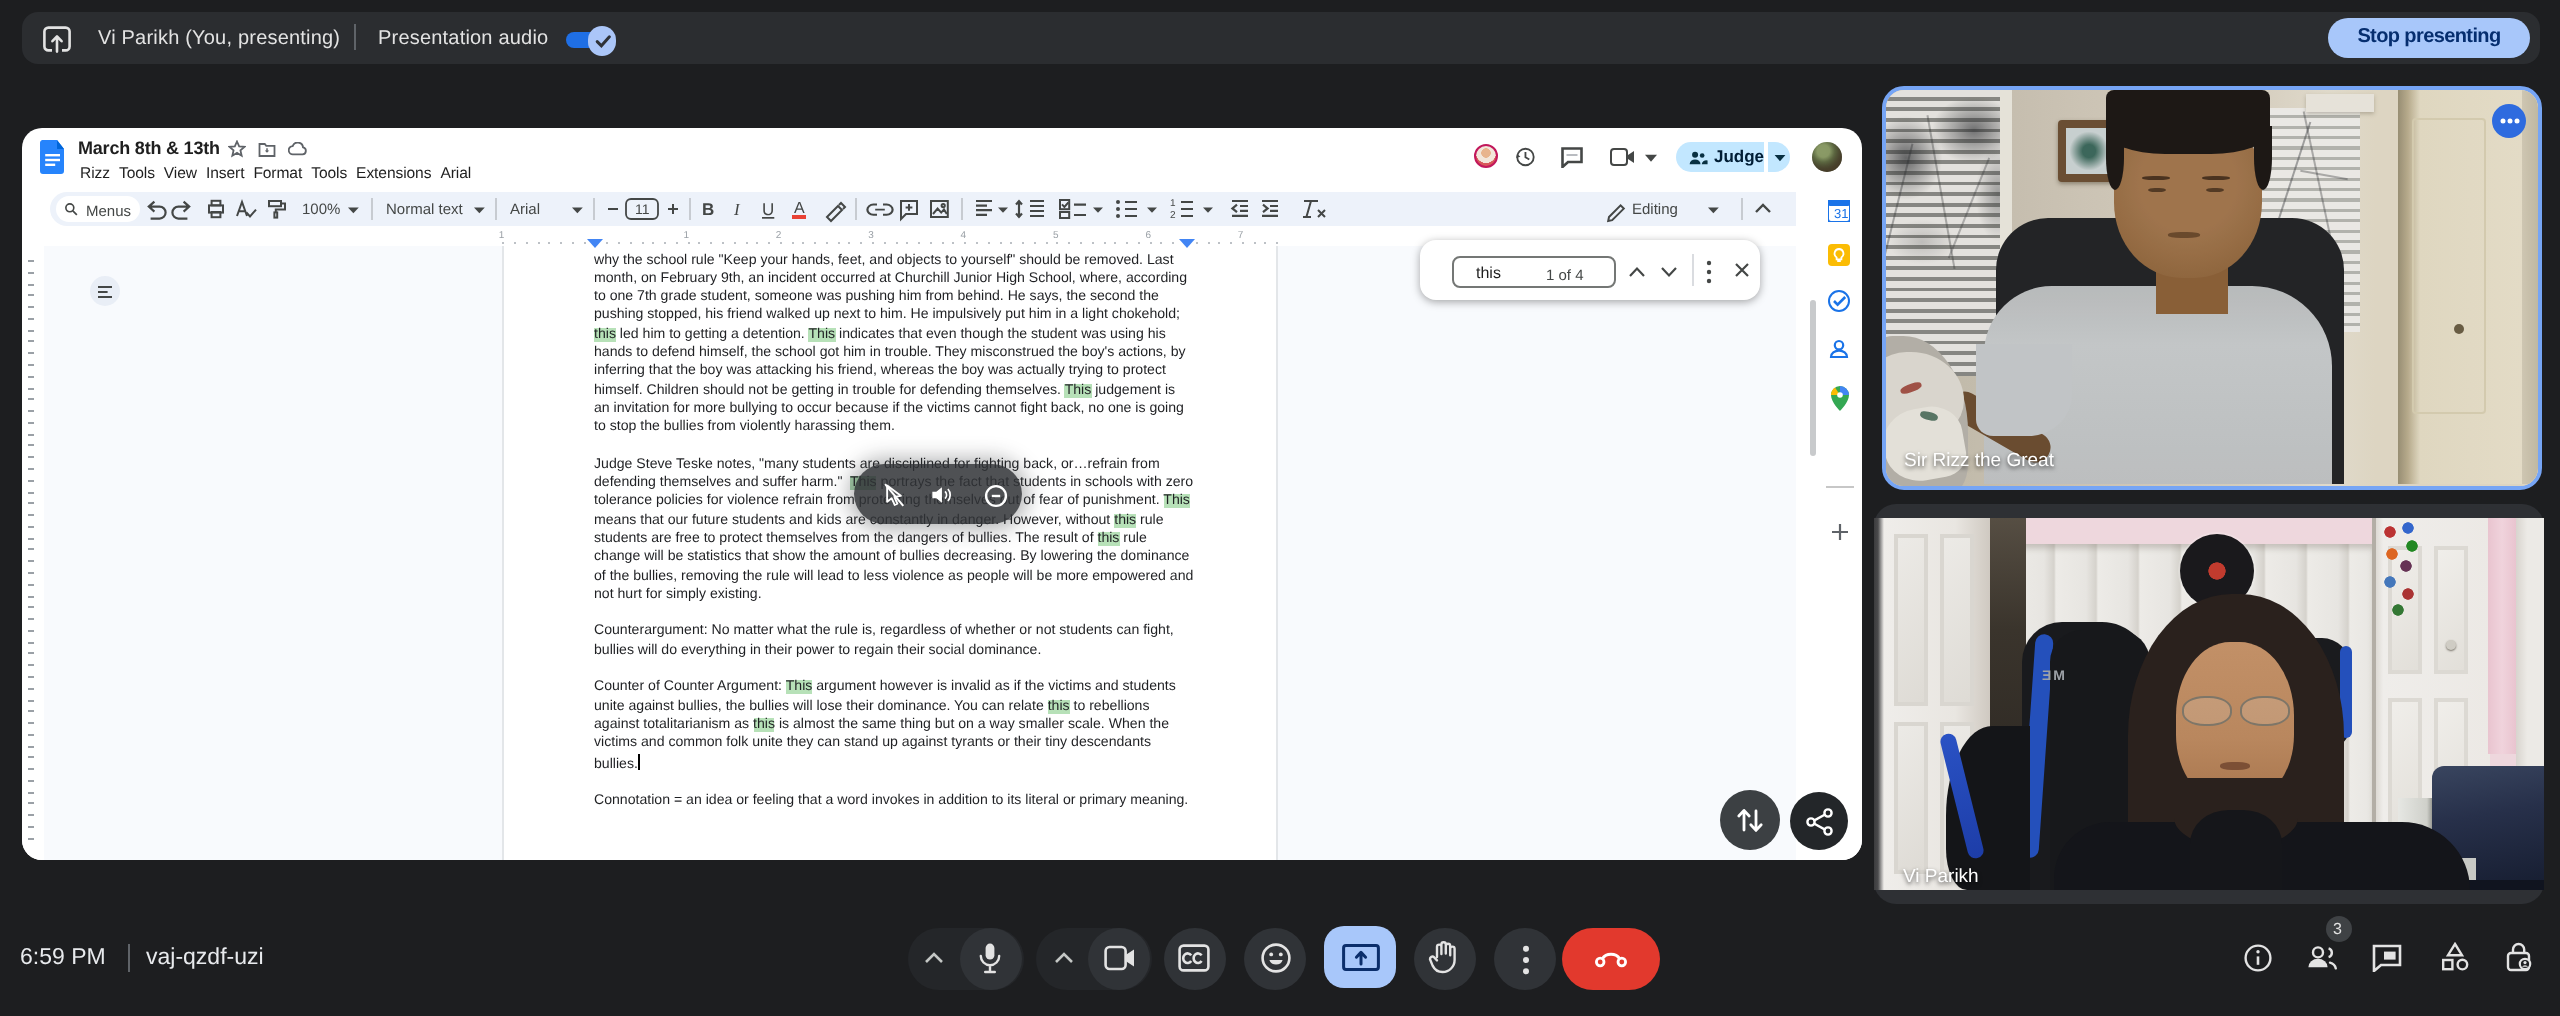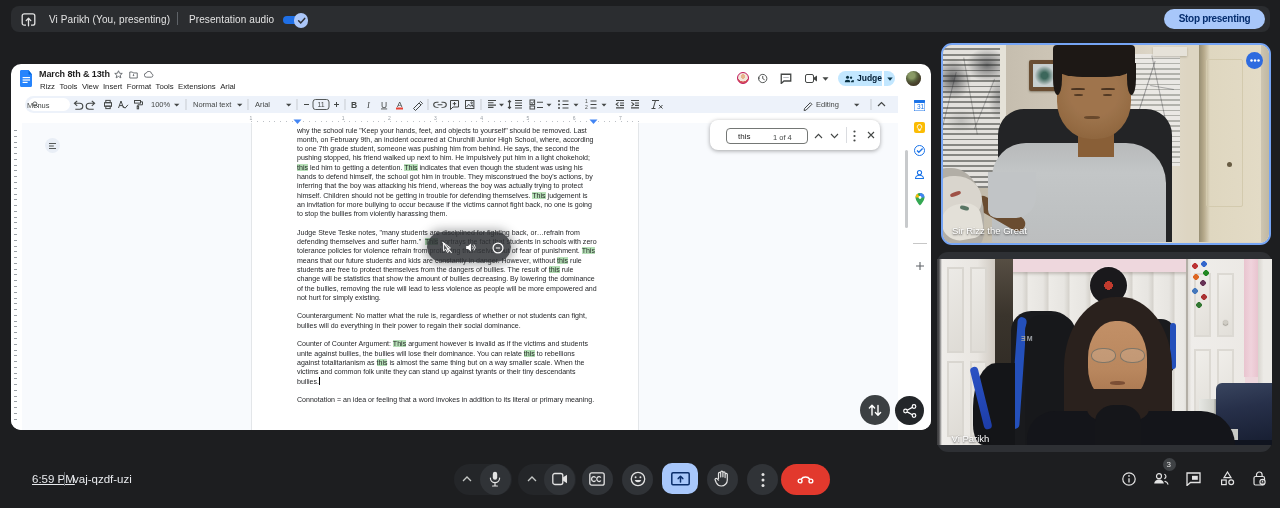--- a/index.html
+++ b/index.html
@@ -88,21 +88,21 @@
       <path d="M0.5 0.5 h9 L5 5.8 Z" fill="#083042"></path>
     </svg>
   <div class="abs" style="left:895px;top:6.5px;width:15px;height:15px;border-radius:50%;background:radial-gradient(circle at 38% 30%,#8a9a66 0 22%,#5d6e45 40%,#3a4630 65%,#262f1f);box-shadow:inset -2px -3px 4px rgba(90,60,40,.55);"></div>
 
   <div class="abs" style="left:14px;top:32px;width:883px;height:17px;background:#edf2fa;border-radius:8.5px;"></div>
   <div class="abs" style="left:17px;top:34px;width:42px;height:13px;background:#fff;border-radius:6.5px;"></div>
   <svg class="abs" style="left:21px;top:37px" width="7" height="7" viewBox="0 0 12 12">
       <circle cx="5" cy="5" r="3.4" fill="none" stroke="#444746" stroke-width="1.4"></circle>
       <path d="M7.6 7.6 L11 11" stroke="#444746" stroke-width="1.4"></path>
     </svg>
-  <div class="abs" style="left:16px;top:36.5px;font-size:7.5px;color:#444746;">Menus</div>
+  <div class="abs" style="left:32px;top:36.5px;font-size:7.5px;color:#444746;">Menus</div>
 
   <svg class="abs" style="left:14px;top:32px" width="883" height="17" viewBox="0 0 883 17">
     <g stroke="#444746" fill="none" stroke-width="1.1">
       <path d="M52.2 4.8 L49.4 7.3 L52.2 9.8 M49.6 7.3 h5.2 a3 3 0 0 1 0 6 h-4.5"></path>
       <path d="M66.8 4.8 L69.6 7.3 L66.8 9.8 M69.4 7.3 h-5.2 a3 3 0 0 0 0 6 h4.5"></path>
     </g>
 
     <g transform="translate(78,4)" stroke="#444746" fill="none" stroke-width="1">
       <rect x="1.5" y="2.7" width="7" height="3.6"></rect>
         <rect x="2.8" y="0.4" width="4.4" height="2.3"></rect>
@@ -590,21 +590,21 @@
   <div class="abs" style="left:183px;top:89px;width:25px;height:15px;border:1.4px solid #7e7668;border-radius:45%;background:rgba(235,230,220,.18);"></div>
   <div class="abs" style="left:173px;top:122px;width:15px;height:4px;background:#7c4f35;border-radius:40%;"></div>
 
   <div class="abs" style="left:90px;top:152px;width:208px;height:34px;background:#14151a;border-radius:30px 36px 0 0;"></div>
   <div class="abs" style="left:150px;top:130px;width:62px;height:34px;background:#2a211d;border-radius:0 0 42% 42%;"></div>
   <div class="abs" style="left:158px;top:146px;width:46px;height:40px;background:#15161a;border-radius:42% 42% 0 0;"></div>
 
   <div class="abs" style="left:14.5px;top:174px;font-size:9.5px;color:#fff;text-shadow:0 1px 2px rgba(0,0,0,.7);">Vi Parikh</div>
 </div>
 
-<div class="abs" style="left:32px;top:473px;font-size:11.5px;color:#e8eaed;text-decoration:underline;">6:59 PM</div>
+<div class="abs" style="left:10px;top:473px;font-size:11.5px;color:#e8eaed;">6:59 PM</div>
 <div class="abs" style="left:64px;top:472px;width:1px;height:14px;background:#5f6368;"></div>
 <div class="abs" style="left:73px;top:473px;font-size:11.5px;color:#e8eaed;">vaj-qzdf-uzi</div>
 
 <div class="abs" style="left:454px;top:463.5px;width:58px;height:31px;border-radius:15.5px;background:#242629;"></div>
 <svg class="abs" style="left:462px;top:476px" width="10" height="6" viewBox="0 0 10 6">
     <path d="M1 5 l4-4 4 4" fill="none" stroke="#c4c7c5" stroke-width="1.3"></path>
   </svg>
 <div class="abs" style="left:480px;top:463.5px;width:31px;height:31px;border-radius:50%;background:#303337;"></div>
 <svg class="abs" style="left:489px;top:471px" width="12" height="16" viewBox="0 0 12 16">
   <rect x="3.8" y="0.8" width="4.4" height="8" rx="2.2" fill="#e3e3e3"></rect>

